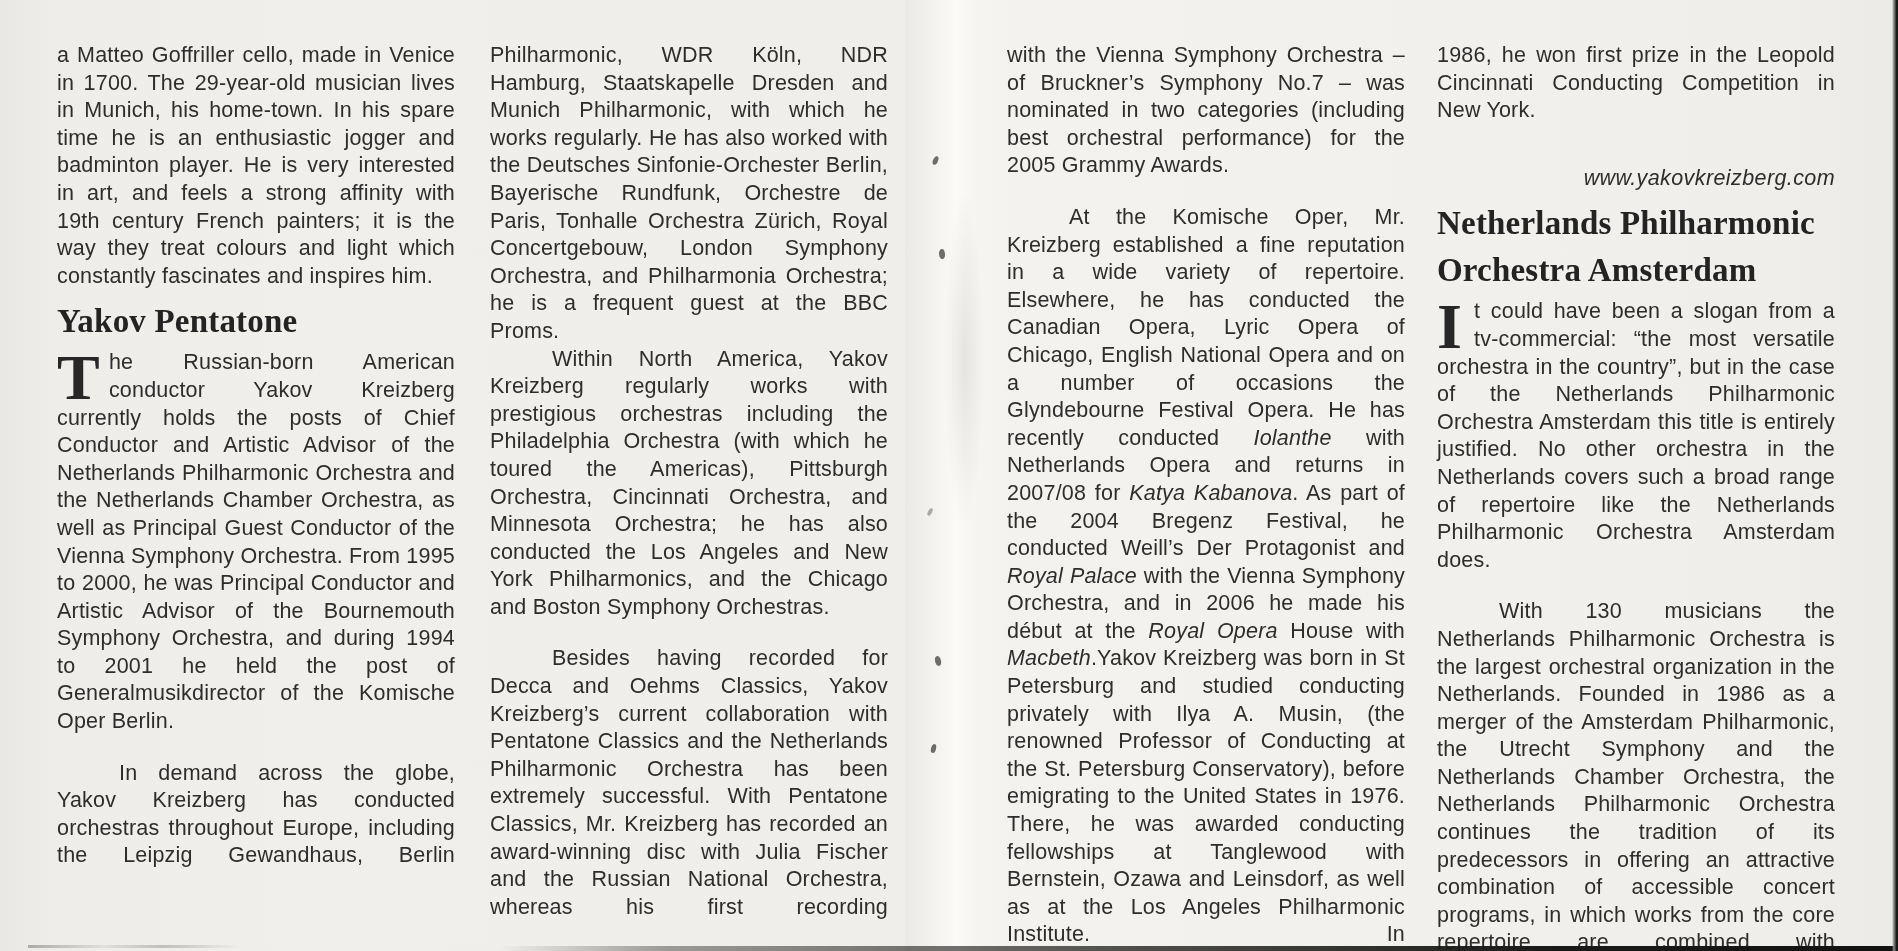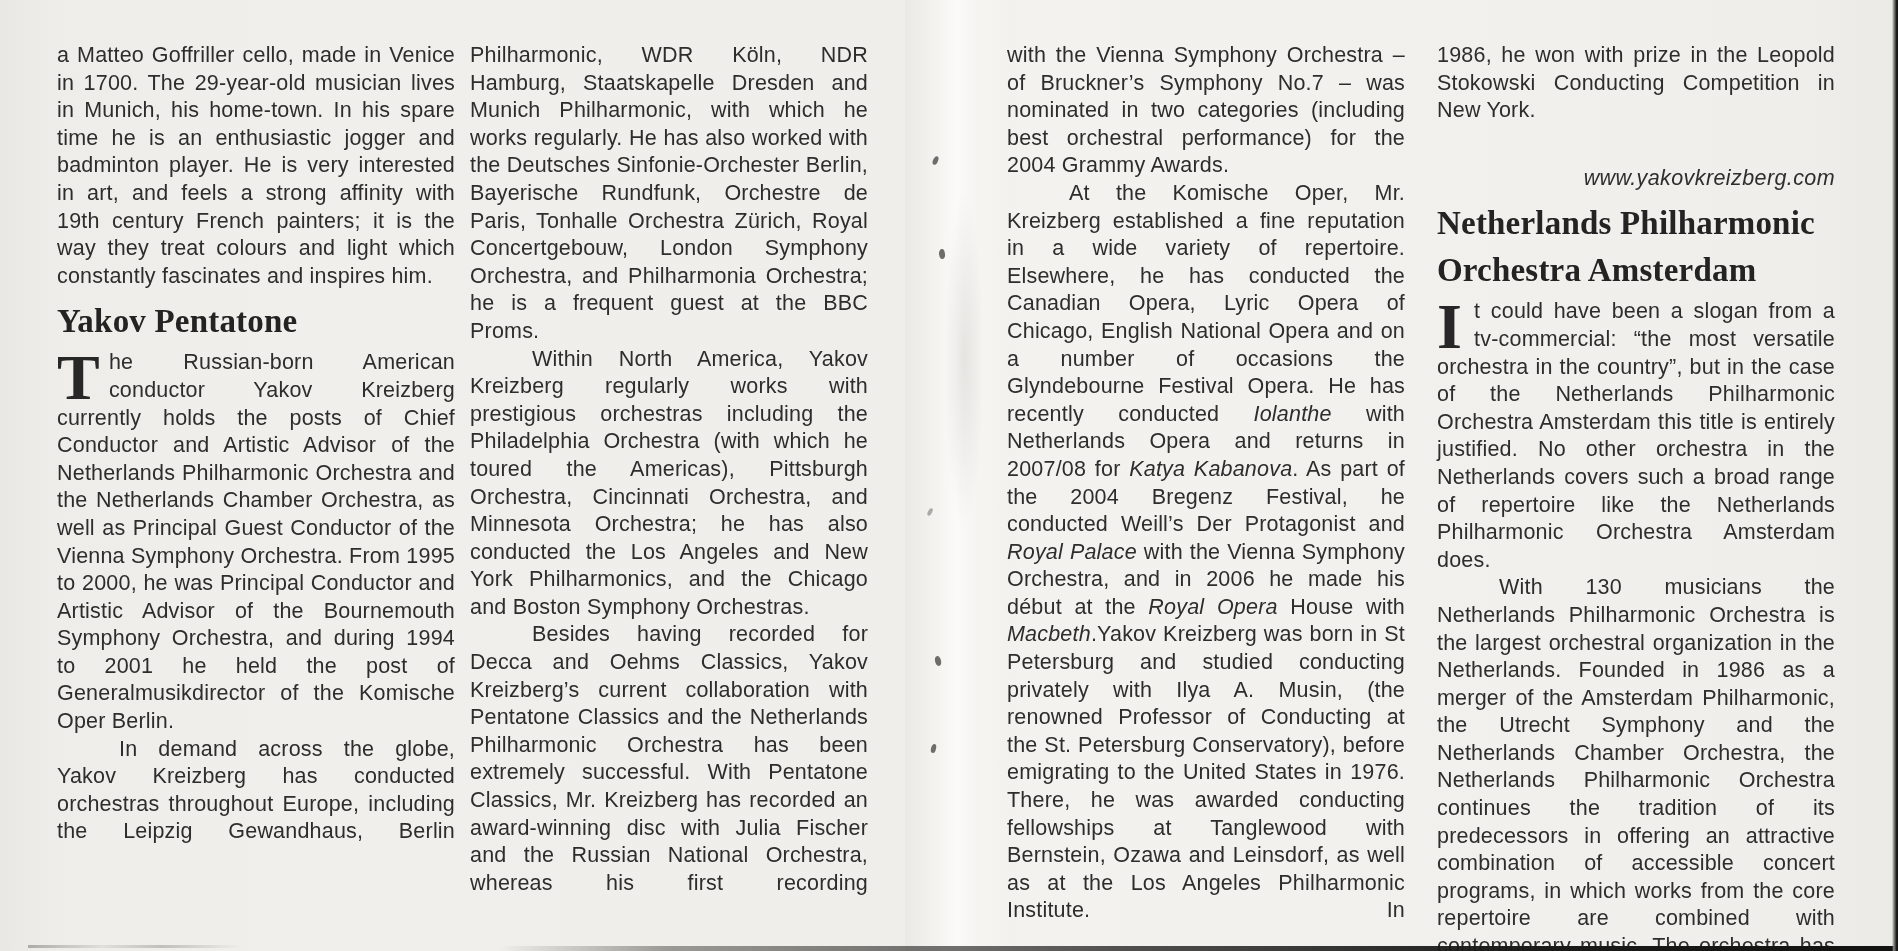--- a/index.html
+++ b/index.html
@@ -42,26 +42,26 @@
   .smudge-bl{
     position:absolute;left:28px;bottom:3px;width:215px;height:3px;
     background:linear-gradient(90deg,rgba(95,95,90,.45) 0%,rgba(120,120,115,.12) 35%,rgba(95,95,90,.32) 62%,rgba(120,120,115,0) 100%);
   }
   .col{
     position:absolute;top:42px;width:398px;
     color:#2d2d2d;font-size:21.5px;line-height:27.6px;
     text-align:justify;letter-spacing:.2px;
   }
   #col1{left:57px;}
-  #col2{left:470px;}
+  #col2{left:490px;}
   #col3{left:1007px;}
   #col4{left:1437px;}
   .col p{margin:0;}
   p.ind{text-indent:62px;}
-  p.fj{text-align-last:justify;}
+  p.fj{text-align-last:justify;margin-top:24px;}
   p.website{font-style:italic;text-align:right;text-align-last:right;letter-spacing:.4px;margin-top:40px;}
   h2.heading{
     font-family:"Liberation Serif","DejaVu Serif",serif;font-weight:700;
     font-size:33px;line-height:47px;margin:8px 0 4px 0;color:#232323;
     text-align:left;letter-spacing:.2px;
   }
   .dropcap{
     float:left;font-family:"Liberation Serif","DejaVu Serif",serif;font-weight:700;
     font-size:64px;line-height:50px;padding:4px 9px 0 0;color:#272727;
   }
@@ -90,26 +90,26 @@
     <p class="ind fj">In demand across the globe, Yakov Kreizberg has conducted orchestras throughout Europe, including the Leipzig Gewandhaus, Berlin</p>
   </div>
 
   <div class="col" id="col2">
     <p>Philharmonic, WDR Köln, NDR Hamburg, Staatskapelle Dresden and Munich Philharmonic, with which he works regularly. He has also worked with the Deutsches Sinfonie-Orchester Berlin, Bayerische Rundfunk, Orchestre de Paris, Tonhalle Orchestra Zürich, Royal Concertgebouw, London Symphony Orchestra, and Philharmonia Orchestra; he is a frequent guest at the BBC Proms.</p>
     <p class="ind">Within North America, Yakov Kreizberg regularly works with prestigious orchestras including the Philadelphia Orchestra (with which he toured the Americas), Pittsburgh Orchestra, Cincinnati Orchestra, and Minnesota Orchestra; he has also conducted the Los Angeles and New York Philharmonics, and the Chicago and Boston Symphony Orchestras.</p>
     <p class="ind fj">Besides having recorded for Decca and Oehms Classics, Yakov Kreizberg’s current collaboration with Pentatone Classics and the Netherlands Philharmonic Orchestra has been extremely successful. With Pentatone Classics, Mr. Kreizberg has recorded an award-winning disc with Julia Fischer and the Russian National Orchestra, whereas his first recording</p>
   </div>
 
   <div class="col" id="col3">
-    <p>with the Vienna Symphony Orchestra – of Bruckner’s Symphony No.7 – was nominated in two categories (including best orchestral performance) for the 2004 Grammy Awards.</p>
+    <p>with the Vienna Symphony Orchestra – of Bruckner’s Symphony No.7 – was nominated in two categories (including best orchestral performance) for the 2005 Grammy Awards.</p>
     <p class="ind fj"><span>At the Komische Oper, Mr. Kreizberg established a fine reputation in a wide variety of repertoire. Elsewhere, he has conducted the Canadian Opera, Lyric Opera of Chicago, English National Opera and on a number of occasions the Glyndebourne Festival Opera. He has recently conducted </span><span class="it">Iolanthe</span><span> with Netherlands Opera and returns in 2007/08 for </span><span class="it">Katya Kabanova</span><span>. As part of the 2004 Bregenz Festival, he conducted Weill’s Der Protagonist and </span><span class="it">Royal Palace</span><span> with the Vienna Symphony Orchestra, and in 2006 he made his début at the </span><span class="it">Royal Opera</span><span> House with </span><span class="it">Macbeth</span><span>.Yakov Kreizberg was born in St Petersburg and studied conducting privately with Ilya A. Musin, (the renowned Professor of Conducting at the St. Petersburg Conservatory), before emigrating to the United States in 1976. There, he was awarded conducting fellowships at Tanglewood with Bernstein, Ozawa and Leinsdorf, as well as at the Los Angeles Philharmonic Institute. In</span></p>
   </div>
 
   <div class="col" id="col4">
-    <p>1986, he won with prize in the Leopold Stokowski Conducting Competition in New York.</p>
+    <p>1986, he won first prize in the Leopold Cincinnati Conducting Competition in New York.</p>
     <p class="website">www.yakovkreizberg.com</p>
     <h2 class="heading">Netherlands Philharmonic Orchestra Amsterdam</h2>
     <p><span class="dropcap narrow">I</span><span>t could have been a slogan from a tv-commercial: “the most versatile orchestra in the country”, but in the case of the Netherlands Philharmonic Orchestra Amsterdam this title is entirely justified. No other orchestra in the Netherlands covers such a broad range of repertoire like the Netherlands Philharmonic Orchestra Amsterdam does.</span></p>
     <p class="ind fj">With 130 musicians the Netherlands Philharmonic Orchestra is the largest orchestral organization in the Netherlands. Founded in 1986 as a merger of the Amsterdam Philharmonic, the Utrecht Symphony and the Netherlands Chamber Orchestra, the Netherlands Philharmonic Orchestra continues the tradition of its predecessors in offering an attractive combination of accessible concert programs, in which works from the core repertoire are combined with contemporary music. The orchestra has</p>
   </div>
 
   <div class="smudge-bl"></div>
   <div class="edge-bottom"></div>
   <div class="edge-right"></div>
 

